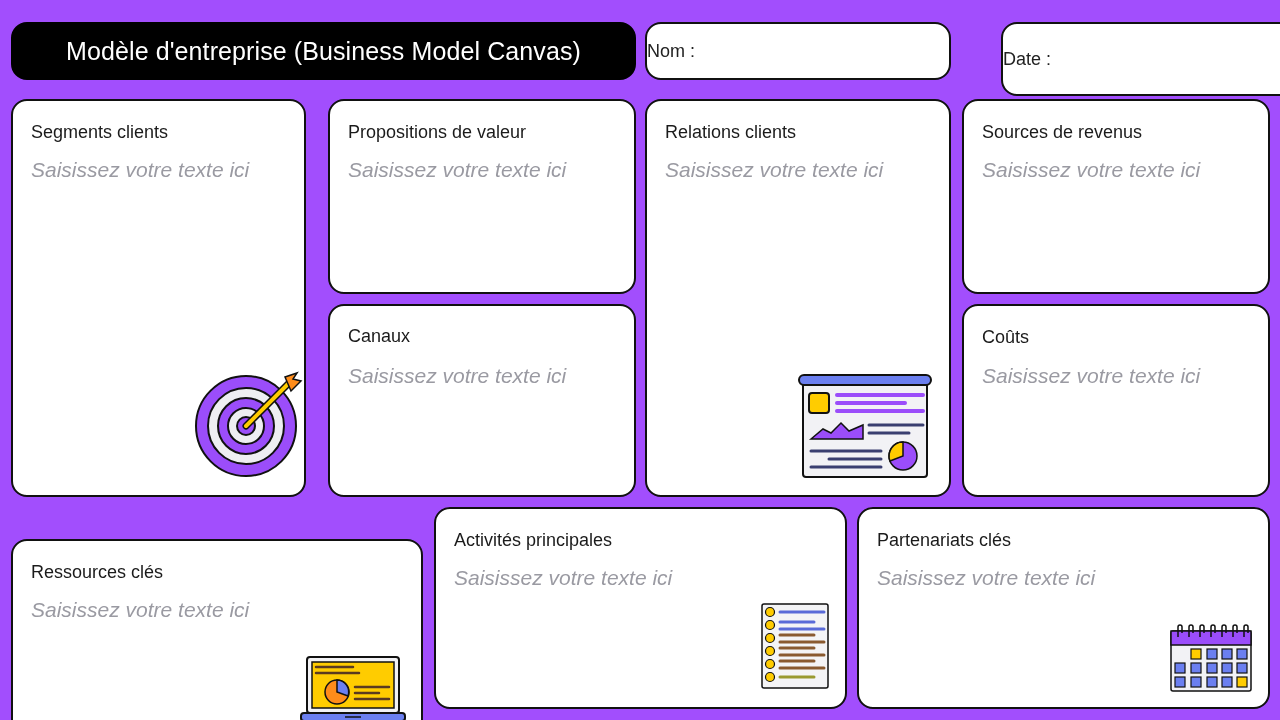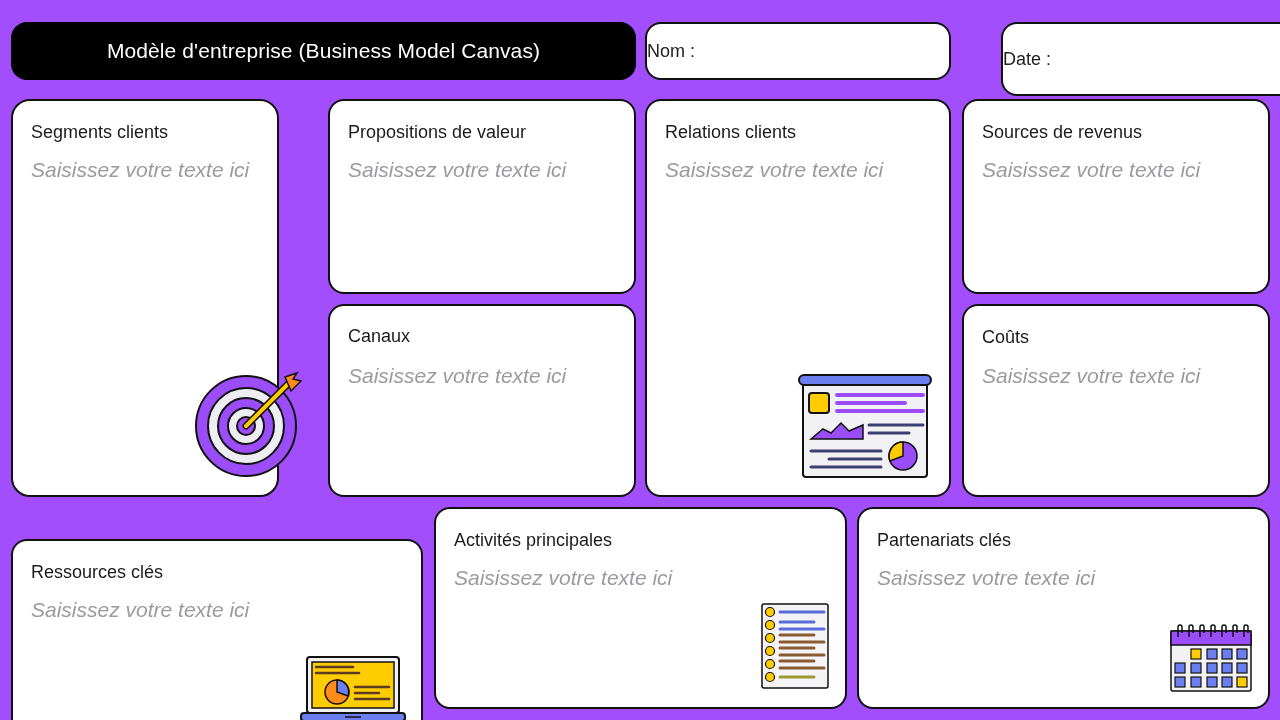--- a/index.html
+++ b/index.html
@@ -7,41 +7,41 @@
     width:1280px; height:720px; background:#a24efd; position:relative; overflow:hidden;
     font-family:"Liberation Sans", "DejaVu Sans", sans-serif;
   }
   .box {
     position:absolute; background:#ffffff; border:2px solid #111;
     border-radius:16px; box-sizing:border-box;
   }
   .title-box {
     background:#000; border-color:#000; color:#fff;
     display:flex; align-items:center; justify-content:center;
-    font-size:21px; letter-spacing:0.1px;
+    font-size:25px; letter-spacing:0.1px;
   }
   .field-box { display:flex; align-items:center; font-size:18px; color:#222; }
   .card-title { position:absolute; left:18px; top:21px; font-size:18px; color:#1b1b1b; }
   .card-ph { position:absolute; left:18px; top:57px; font-size:21px; color:#9a9aa2; font-style:italic; }
   .ill { position:absolute; }
 </style>
 </head>
 <body>
 
 <div class="box title-box" style="left:11px;top:22px;width:625px;height:58px;">
   <span>Modèle d'entreprise (Business Model Canvas)</span>
 </div>
 <div class="box field-box" style="left:645px;top:22px;width:306px;height:58px;">
   <span>Nom :</span>
 </div>
 <div class="box field-box" style="left:1001px;top:22px;width:308px;height:74px;">
   <span>Date :</span>
 </div>
 
-<div class="box" style="left:11px;top:99px;width:268px;height:398px;border-radius:19px;">
+<div class="box" style="left:11px;top:99px;width:295px;height:398px;">
   <div class="card-title">Segments clients</div>
   <div class="card-ph">Saisissez votre texte ici</div>
   <svg class="ill" style="left:180px;top:270px;" width="110" height="110" viewBox="0 0 110 110">
     <circle cx="53" cy="55" r="50" fill="#9b4dfa" stroke="#111" stroke-width="2"></circle>
     <circle cx="53" cy="55" r="38" fill="#eeeef2" stroke="#111" stroke-width="2"></circle>
     <circle cx="53" cy="55" r="28" fill="#9b4dfa" stroke="#111" stroke-width="2"></circle>
     <circle cx="53" cy="55" r="18" fill="#eeeef2" stroke="#111" stroke-width="2"></circle>
     <circle cx="53" cy="55" r="9" fill="#9b4dfa" stroke="#111" stroke-width="2"></circle>
     <line x1="53" y1="55" x2="96" y2="12" stroke="#111" stroke-width="7" stroke-linecap="round"></line>
     <line x1="53" y1="55" x2="96" y2="12" stroke="#ffcc00" stroke-width="4" stroke-linecap="round"></line>

